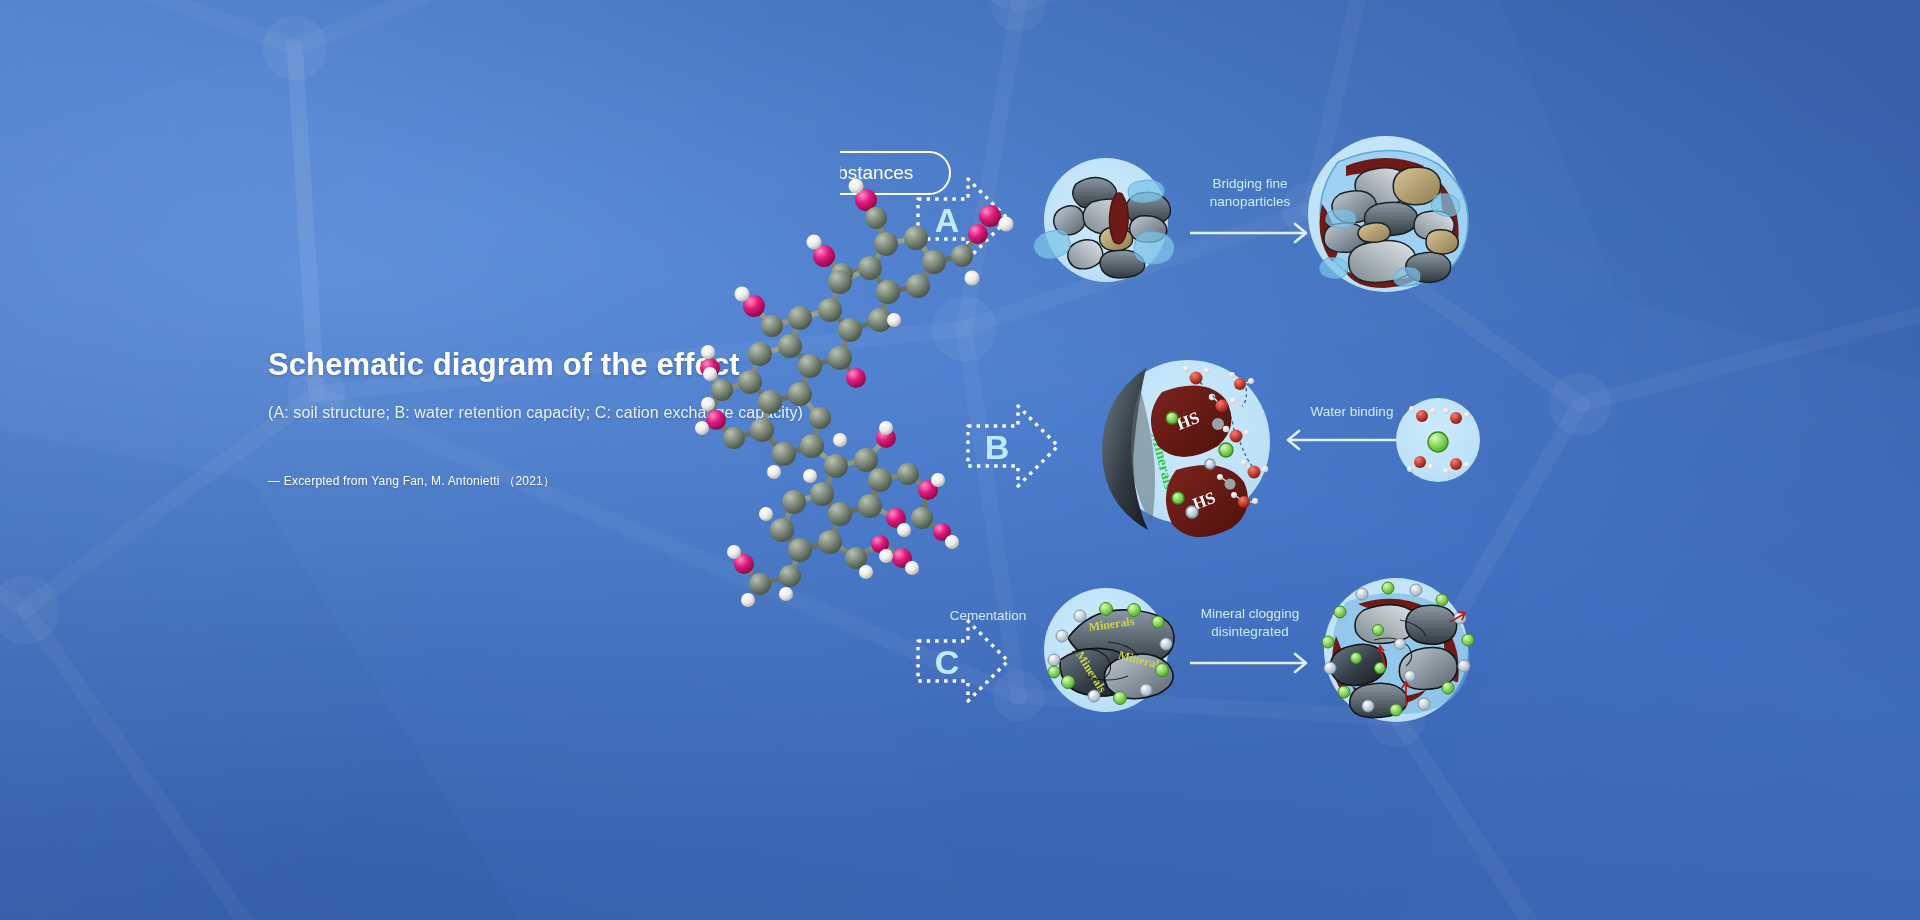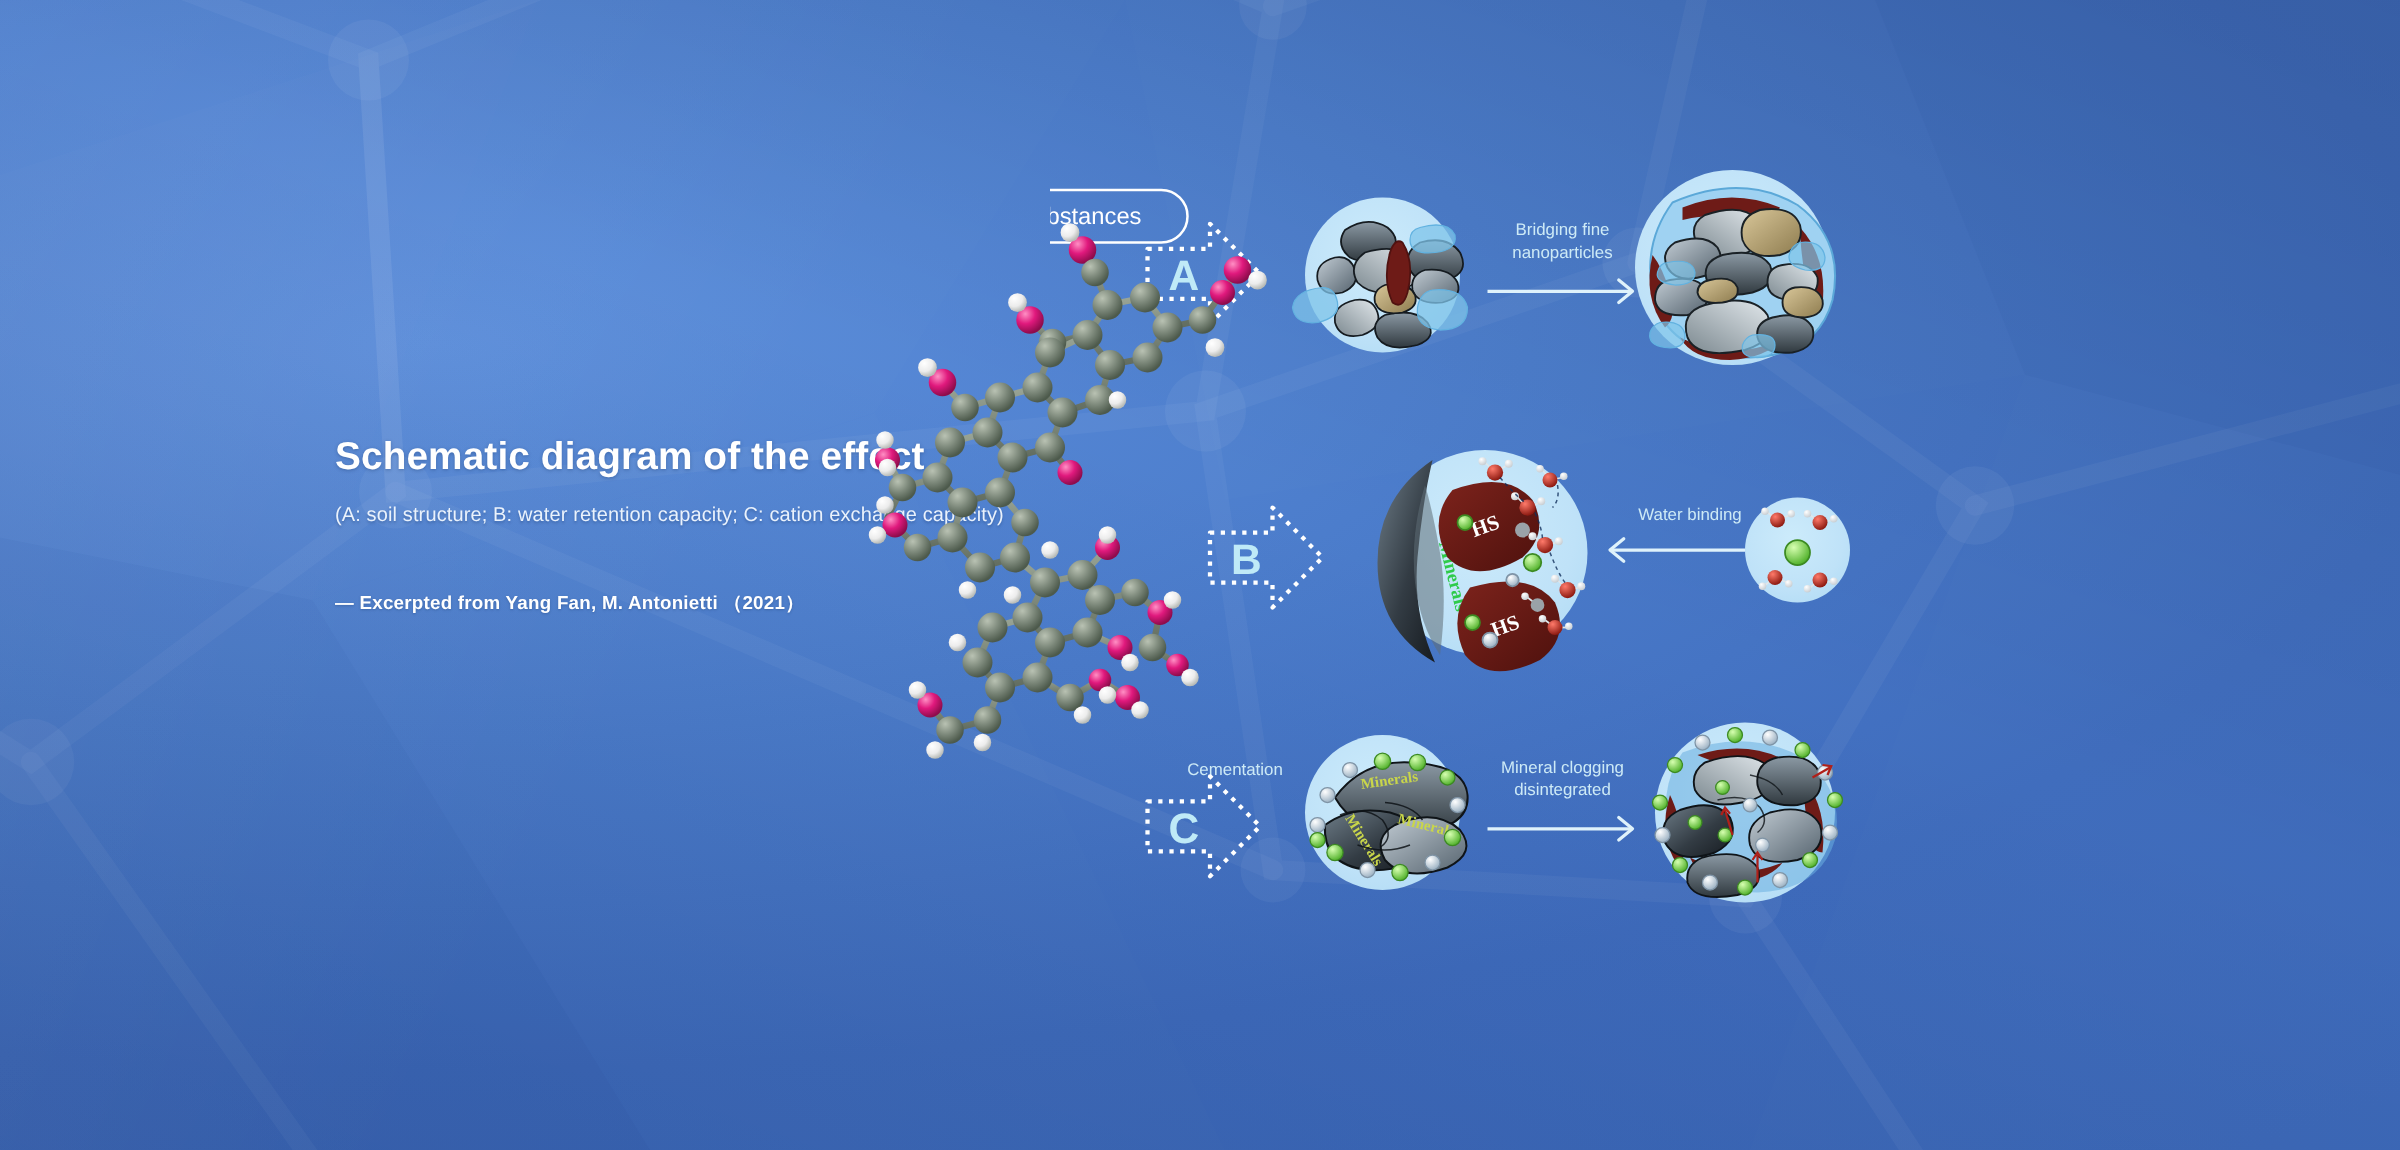--- a/index.html
+++ b/index.html
@@ -37,21 +37,21 @@
     text-shadow:0 1px 3px rgba(18,45,95,.35);
   }
   #page-subtitle{
     margin-top:16px;
     font-size:16px; font-weight:400; line-height:1.4;
     color:#eaf2fc; letter-spacing:.1px;
     text-shadow:0 1px 2px rgba(18,45,95,.3);
   }
   #attribution{
     margin-top:48px;
-    font-size:15px; font-weight:bold; color:#ffffff; letter-spacing:.2px;
+    font-size:12px; font-weight:normal; color:#ffffff; letter-spacing:.2px;
     text-shadow:0 1px 2px rgba(18,45,95,.3);
   }
 
   
   #diagram{ position:absolute; left:840px; top:120px; width:820px; height:660px; }
   #diagram svg{ display:block; }
 
   .hs-chip-text{ fill:#ffffff; font-size:19px; font-family:"Liberation Sans",sans-serif; }
   .arrow-letter{ fill:#bfeaf7; font-size:34px; font-weight:bold; font-family:"Liberation Sans",sans-serif; }
   .flow-label{ fill:#cdeaf6; font-size:13.5px; font-family:"Liberation Sans",sans-serif; }

